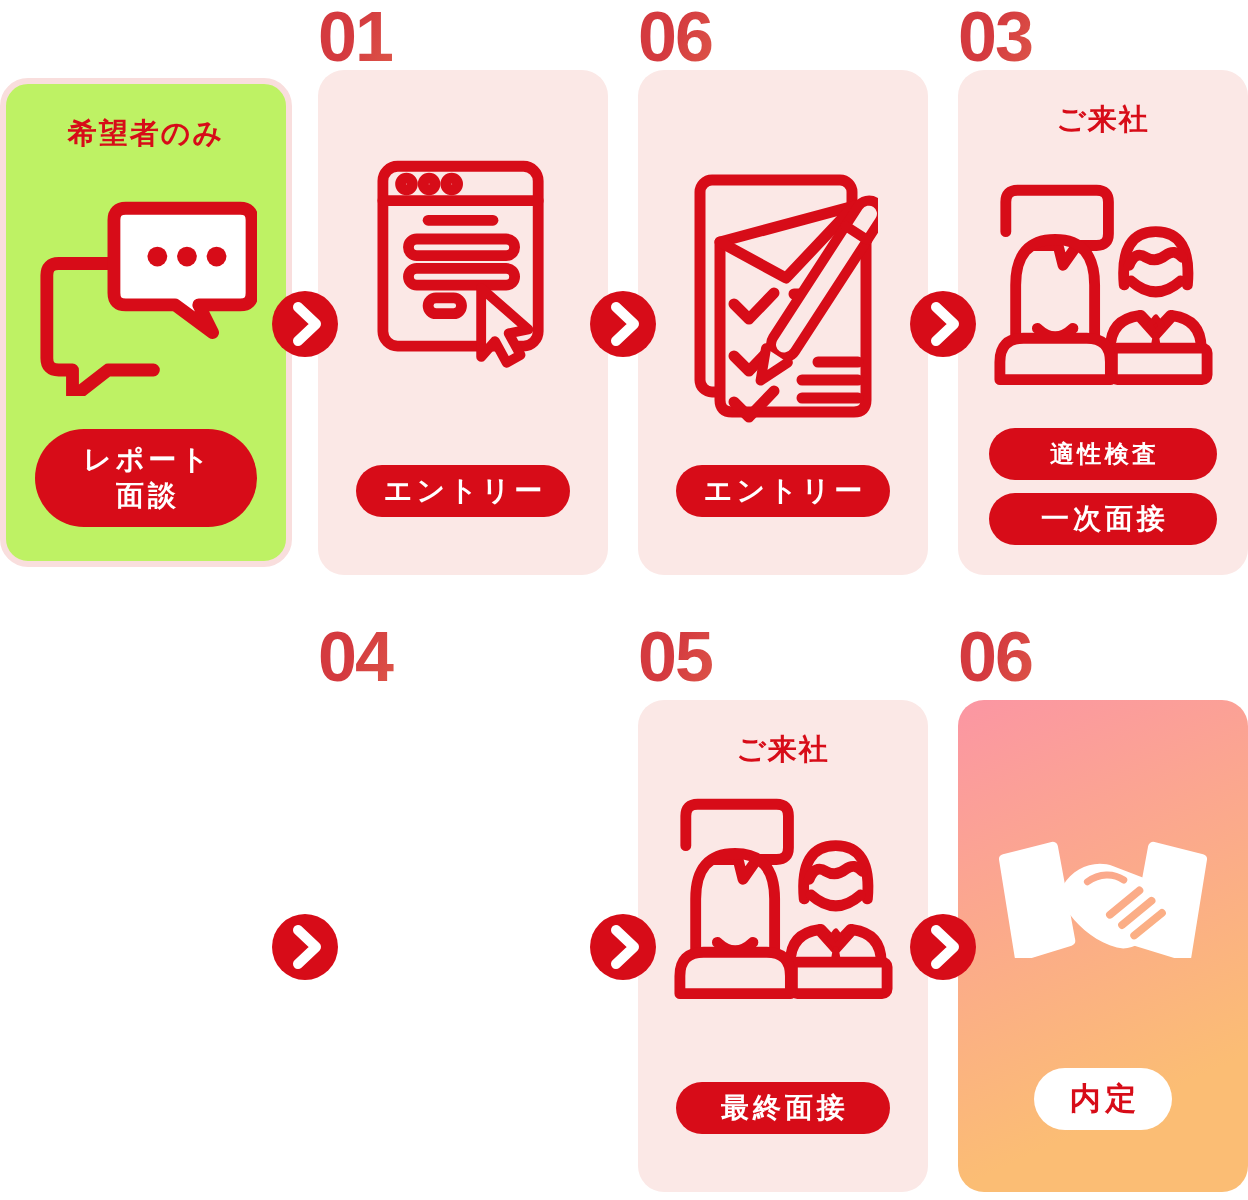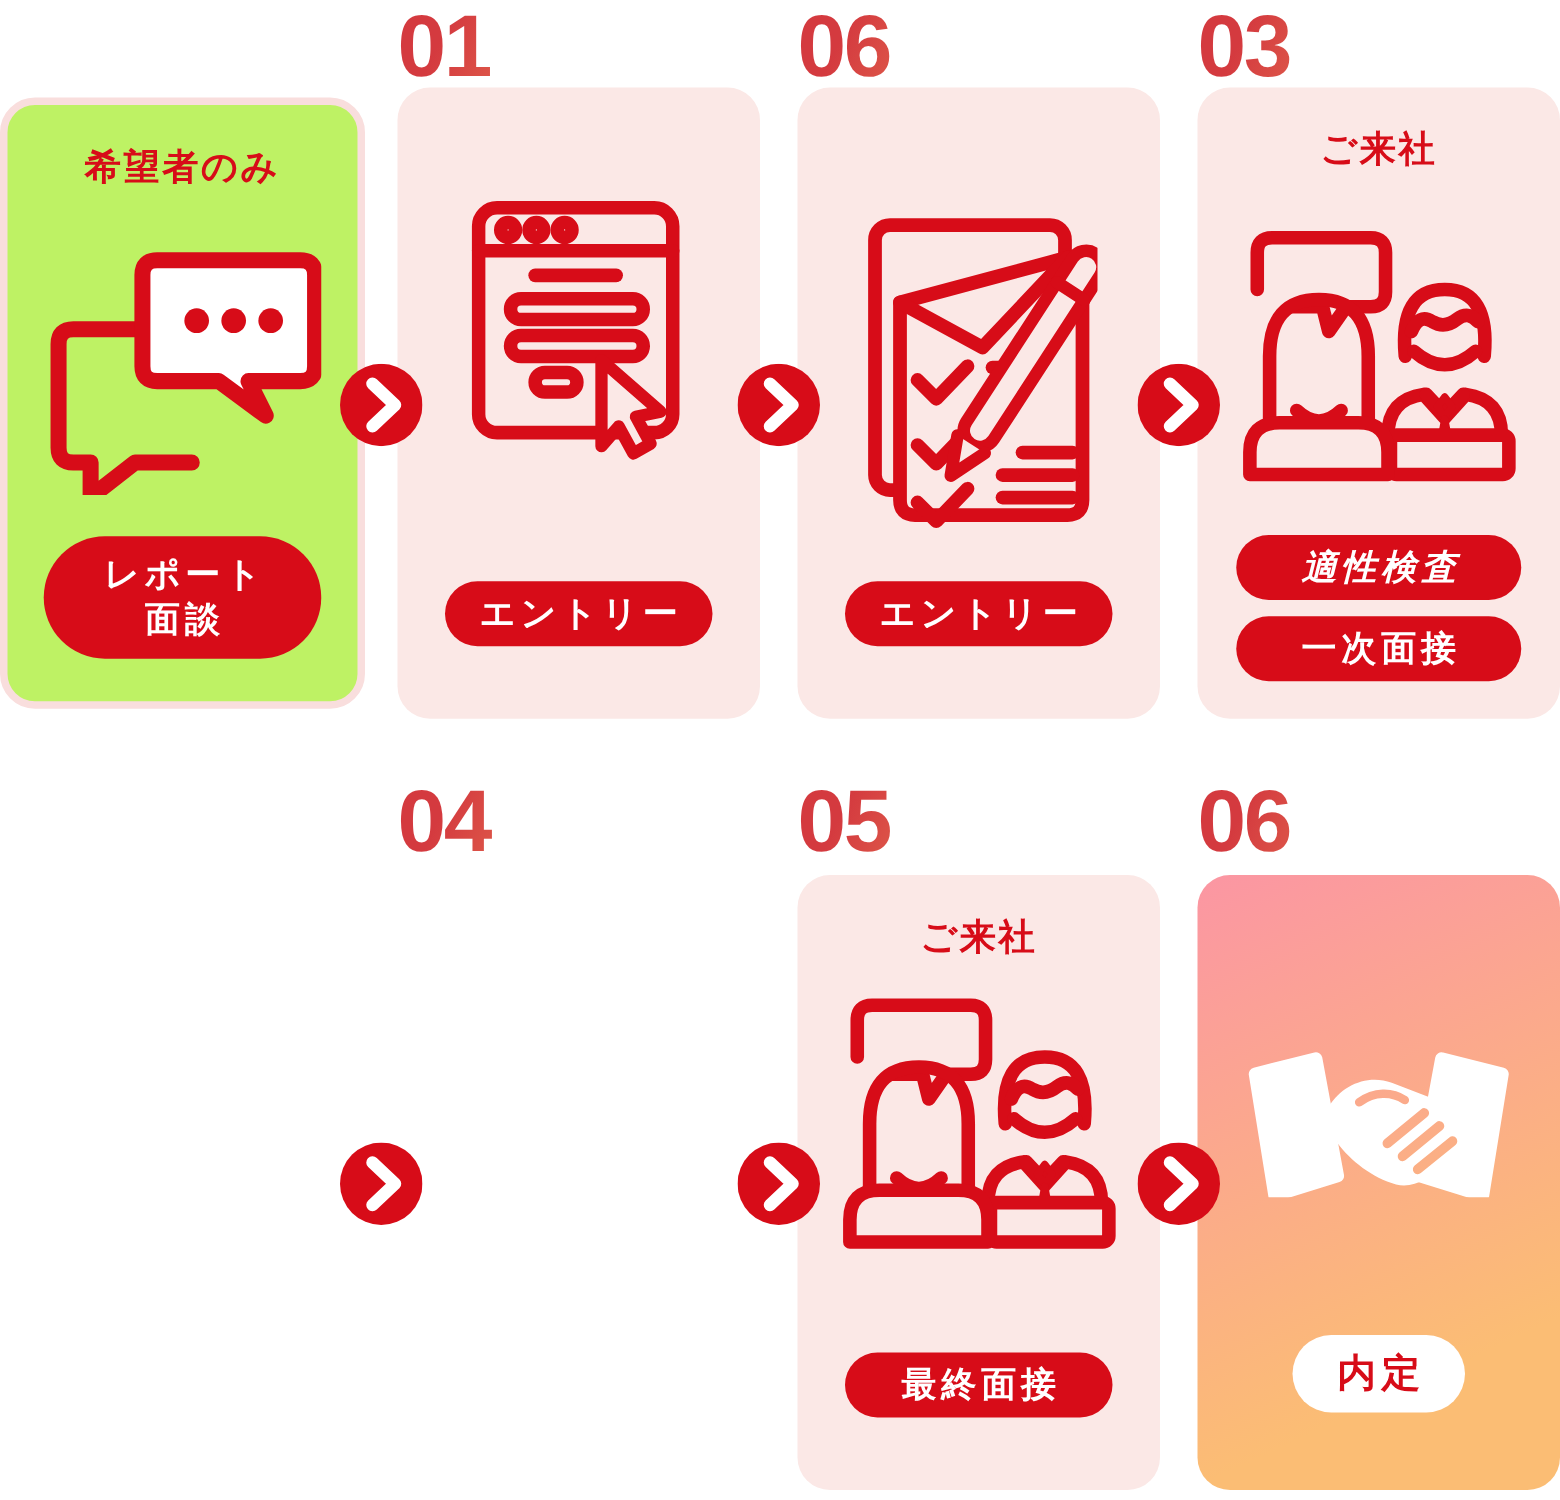--- a/index.html
+++ b/index.html
@@ -33,21 +33,21 @@
 
   
   .pill{
     position:absolute;left:50%;transform:translateX(-50%);
     display:flex;flex-direction:column;align-items:center;justify-content:center;
     background:#d70c18;color:#fff;font-weight:bold;border-radius:999px;white-space:nowrap;
   }
   .pill span{letter-spacing:.14em;margin-right:-.14em;}
   .pill.single{height:52px;min-width:214px;padding:0 26px;bottom:58px;font-size:28px;box-sizing:border-box;}
   .pill.double-line{height:98px;width:222px;bottom:34px;font-size:28px;line-height:1.3;}
-  .pill.stack-top{height:52px;width:228px;bottom:95px;font-size:28px;font-style:italic;}
+  .pill.stack-top{height:52px;width:228px;bottom:95px;font-size:24px;}
   .pill.stack-bottom{height:52px;width:228px;bottom:30px;font-size:28px;}
   .pill.white-pill{
     background:#ffffff;color:#d70c18;height:62px;min-width:138px;
     padding:16px 30px;bottom:62px;font-size:31px;box-sizing:border-box;
   }
 
   
   .arrow{position:absolute;width:66px;height:66px;z-index:6;}
   .arrow.r1{top:291px;}
   .arrow.r2{top:914px;}

